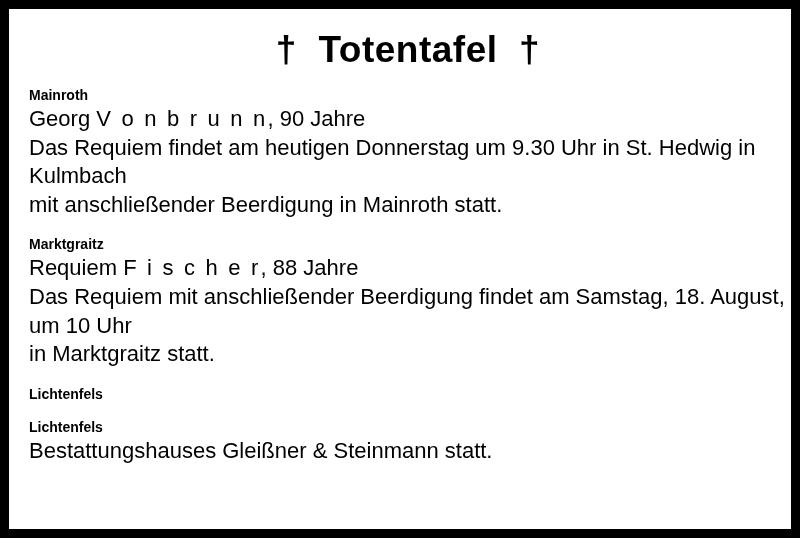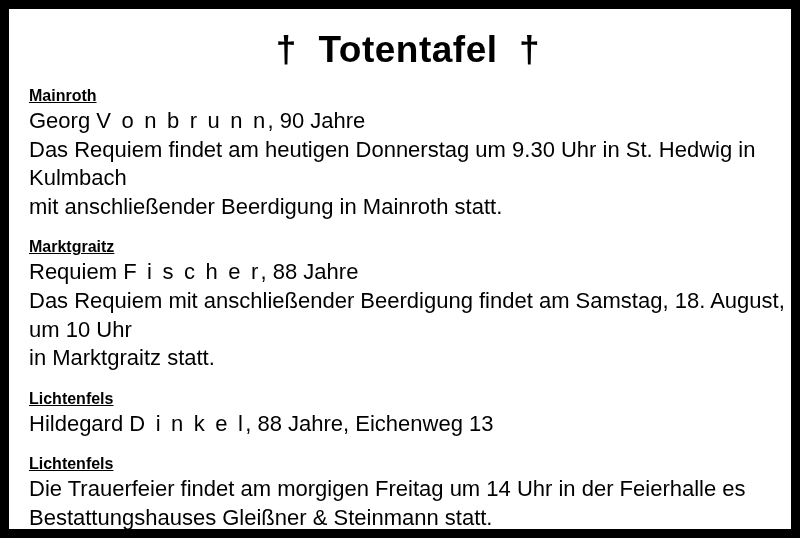--- a/index.html
+++ b/index.html
@@ -30,24 +30,23 @@
     margin: 4px 0 16px 0;
     white-space: pre;
   }
   .entry {
     margin-bottom: 17px;
   }
   .entry:last-child {
     margin-bottom: 0;
   }
   .place {
-    font-size: 16px;
+    font-size: 14px;
     font-weight: bold;
     margin-bottom: 2px;
-    text-decoration: underline;
   }
   .line {
     font-size: 22px;
     font-weight: normal;
     line-height: 1.30;
   }
   .spaced {
     letter-spacing: 2.2px;
   }
 </style>
@@ -67,22 +66,20 @@
 
   <div class="entry">
     <div class="place">Marktgraitz</div>
     <div class="line"><span>Requiem </span><span class="spaced">F i s c h e r</span><span>, 88 Jahre</span></div>
     <div class="line">Das Requiem mit anschließender Beerdigung findet am Samstag, 18. August, um 10 Uhr</div>
     <div class="line">in Marktgraitz statt.</div>
   </div>
 
   <div class="entry">
     <div class="place">Lichtenfels</div>
-    <div class="line"><span>Hildegard </span><span class="spaced">D i n k e l</span><span>, 88 Jahre, Eichenweg 13</span></div>
   </div>
 
   <div class="entry">
     <div class="place">Lichtenfels</div>
-    <div class="line">Die Trauerfeier findet am morgigen Freitag um 14 Uhr in der Feierhalle es</div>
     <div class="line">Bestattungshauses Gleißner &amp; Steinmann statt.</div>
   </div>
 
 </div>
 
 </body></html>

